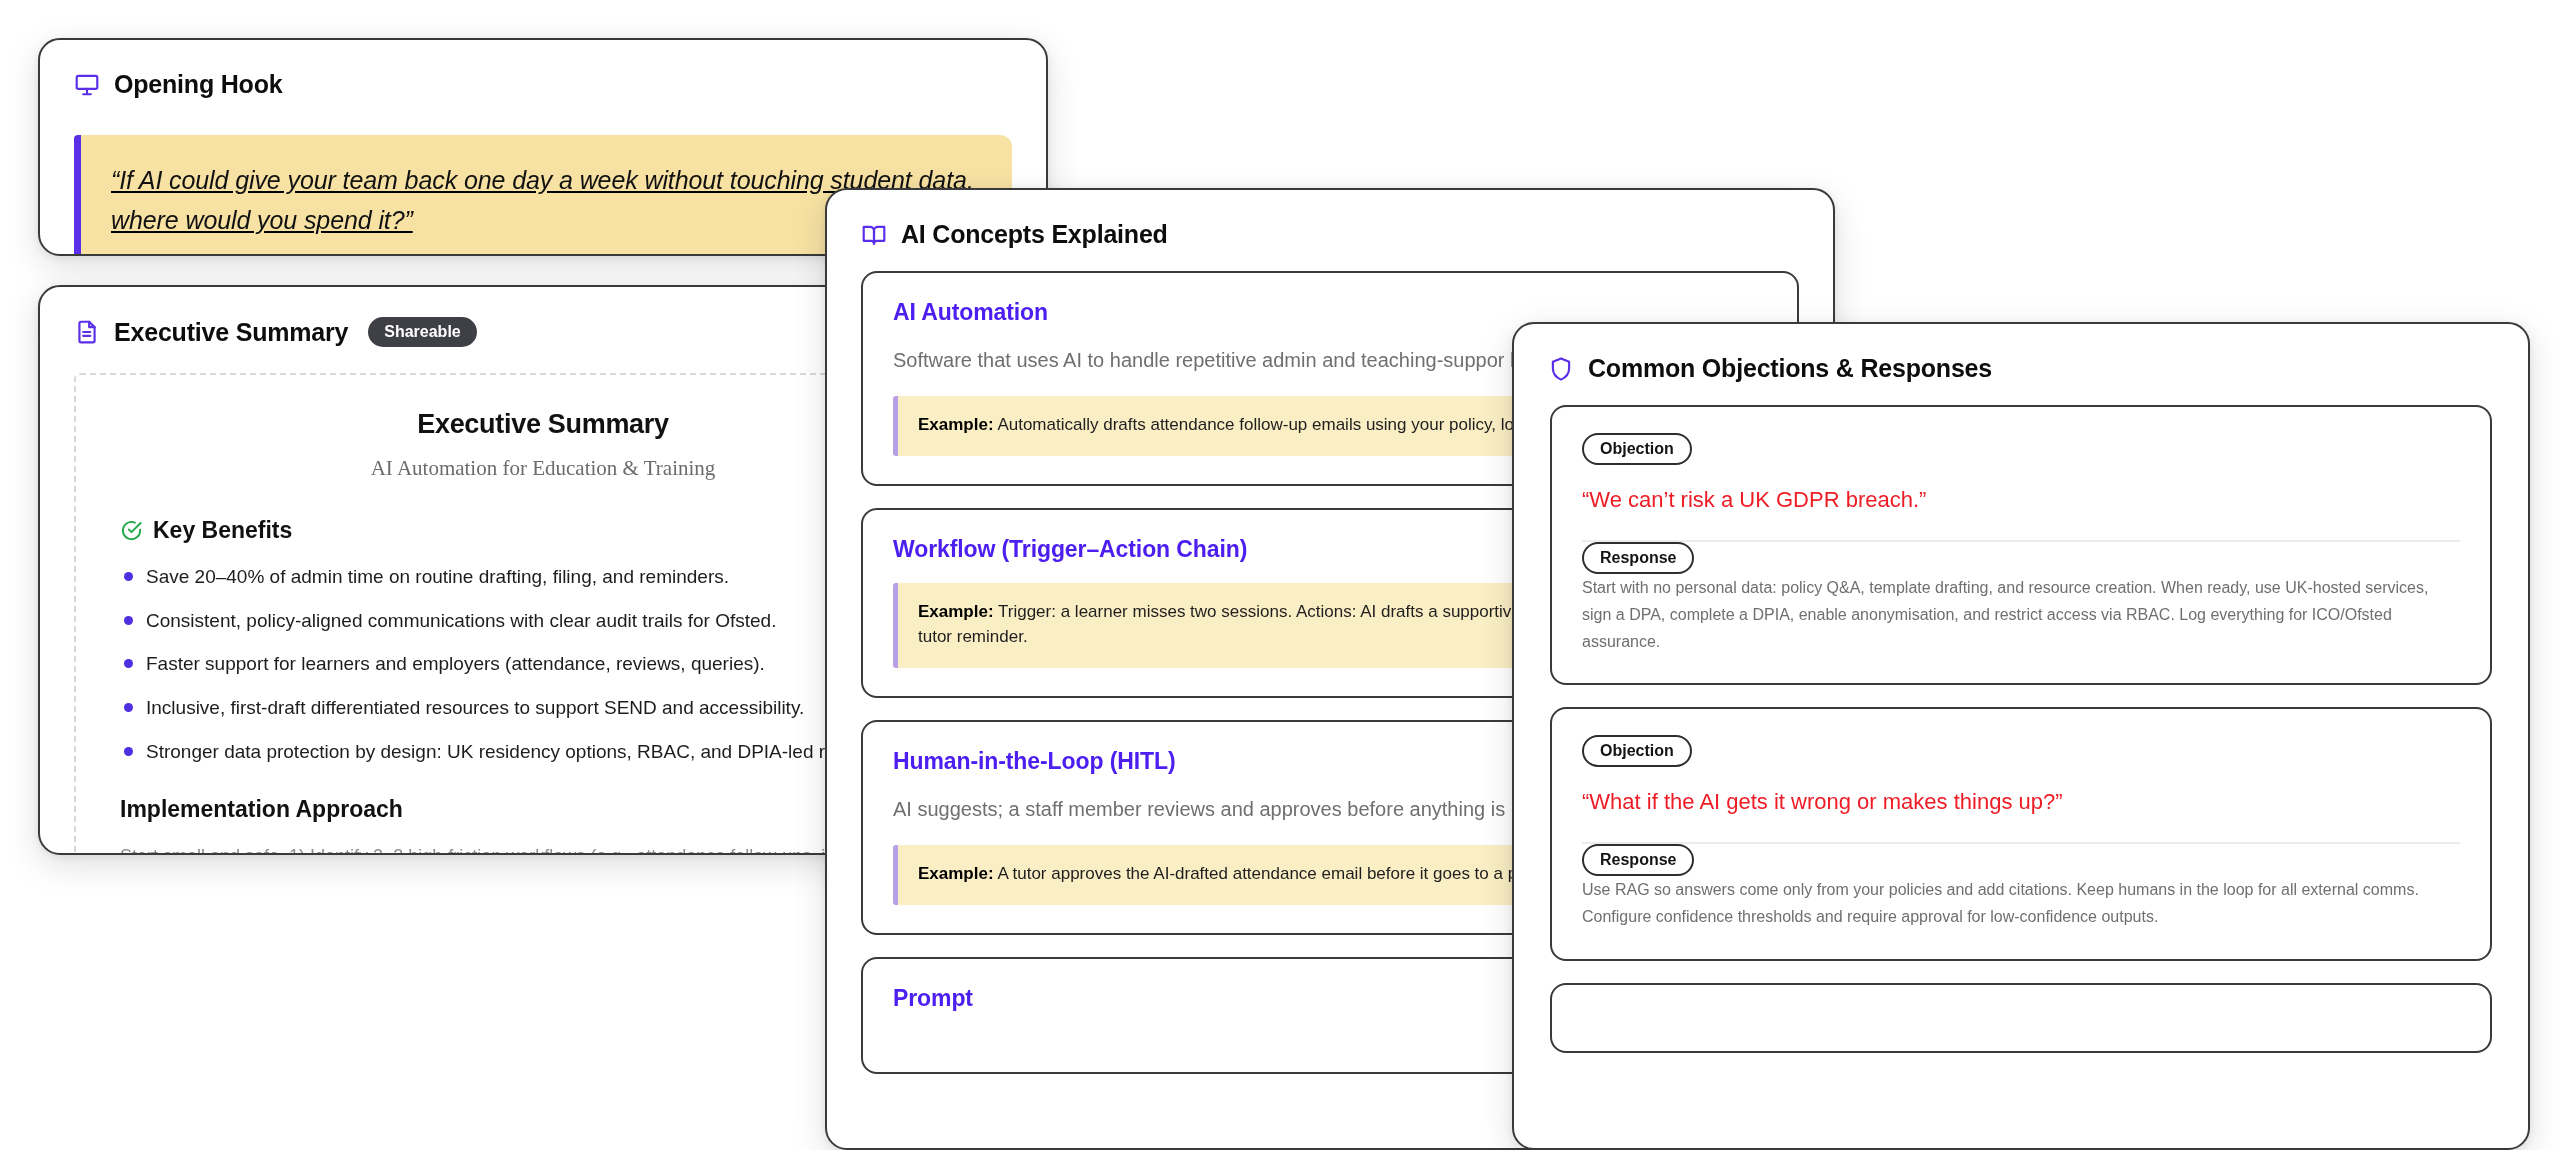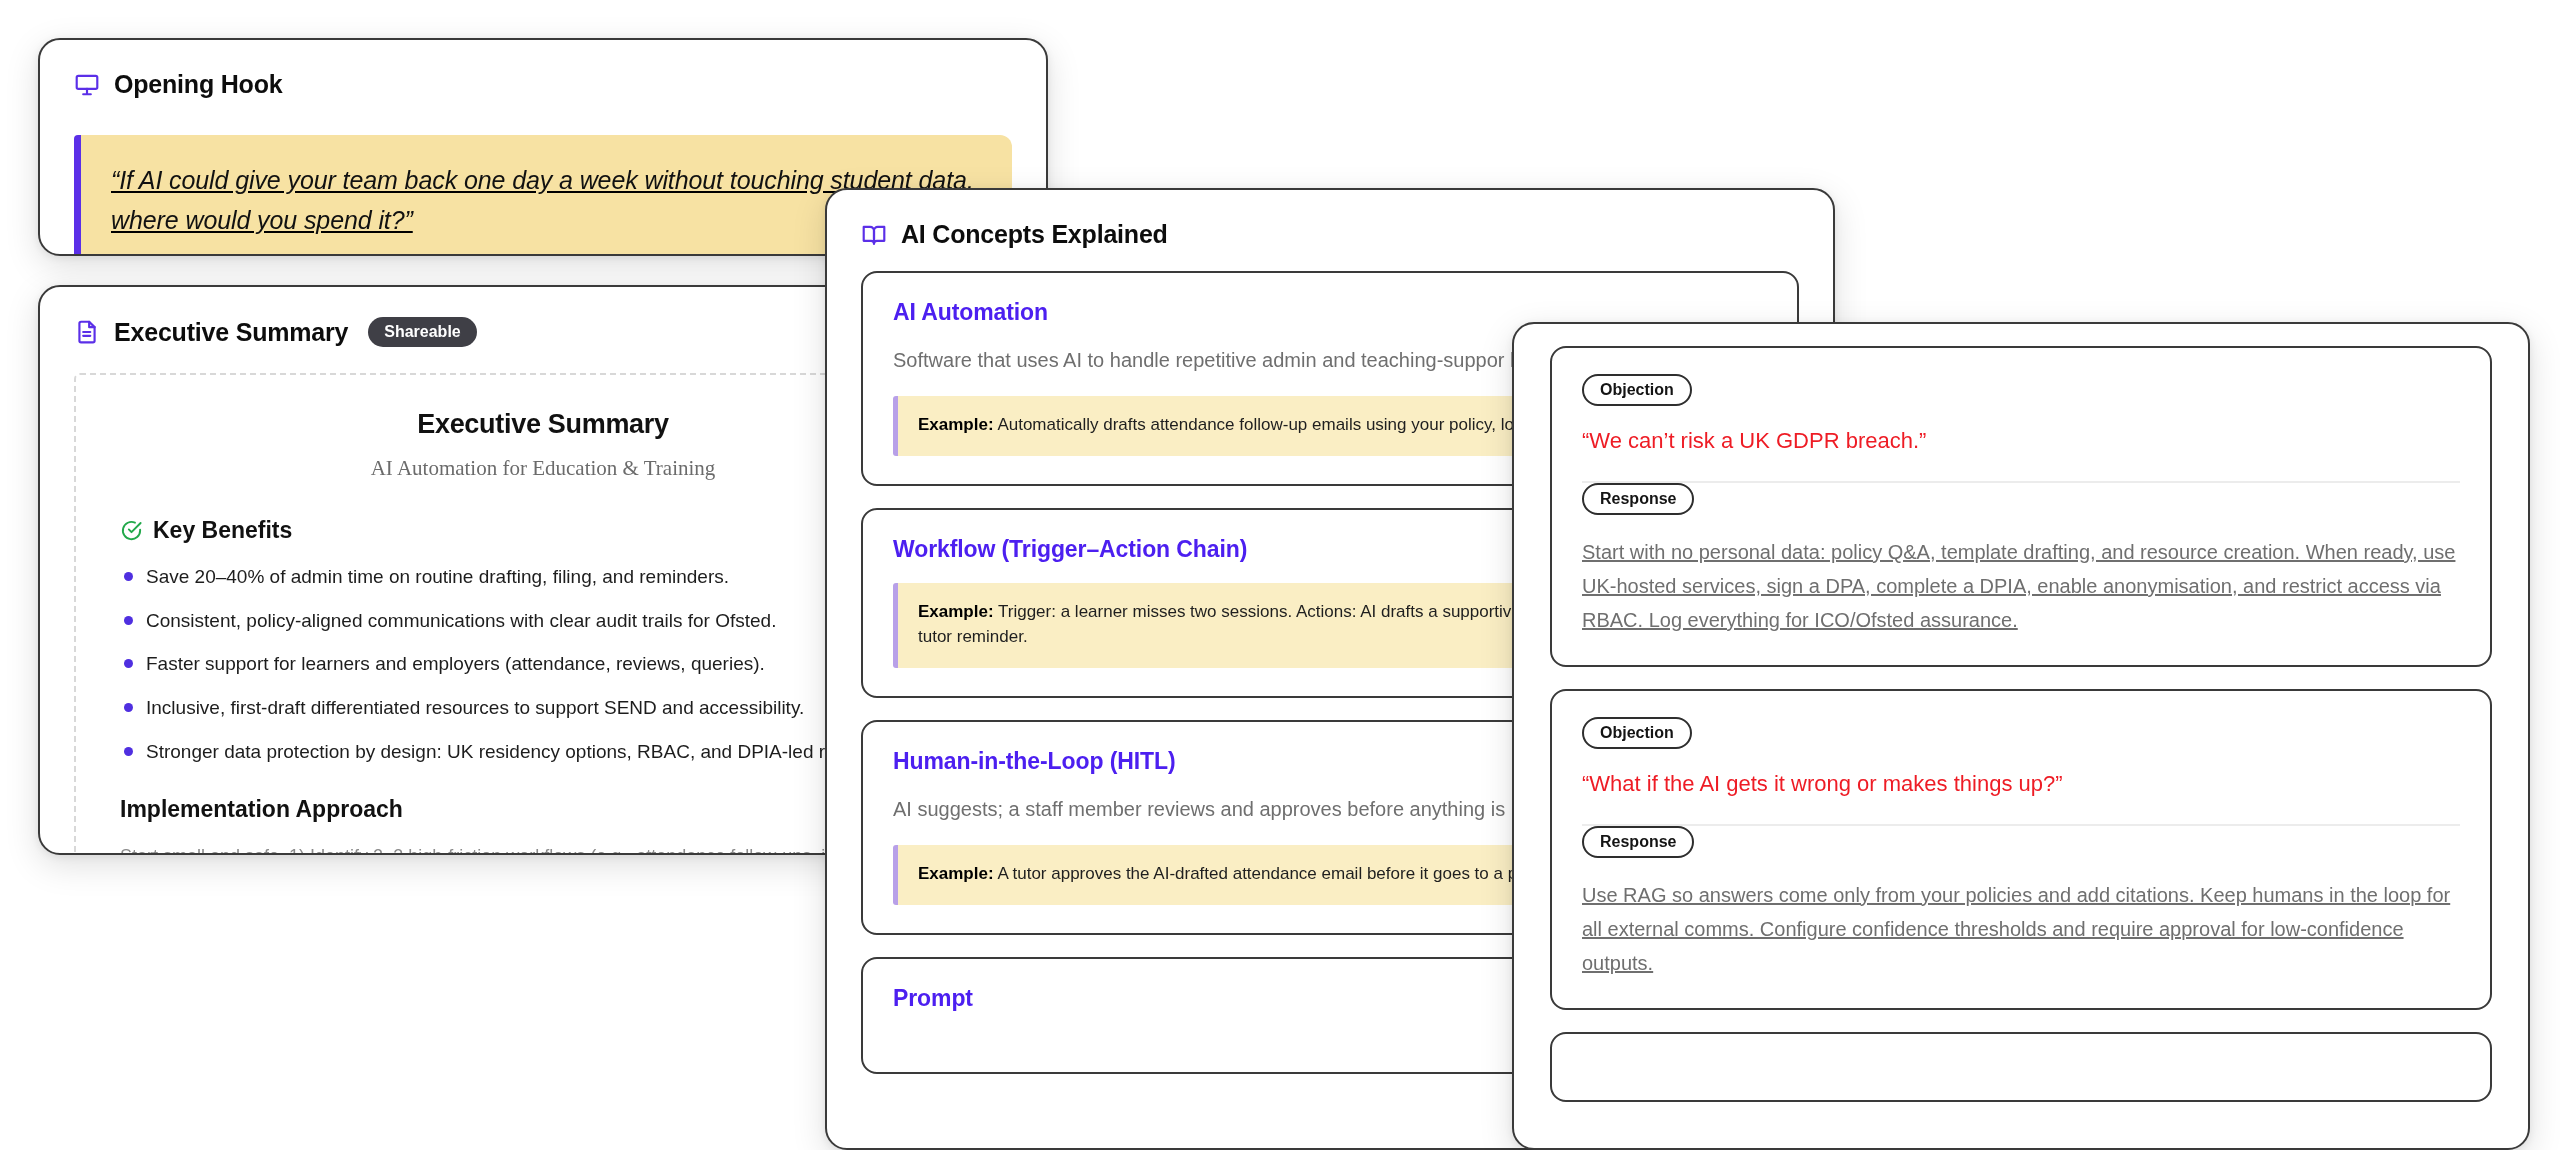--- a/index.html
+++ b/index.html
@@ -129,21 +129,21 @@
     border:2px solid #2e2e2e; border-radius:999px;
     font-size:16px; font-weight:600; color:#141414;
     padding:5px 16px; background:#fff;
   }
   .obj-q {
     margin-top:20px; font-size:22px; color:#ee1c25; font-weight:400; line-height:1.4;
   }
   .obj-div { margin-top:24px; border-top:2px solid #ececec; }
   .resp-pill-wrap { }
   .obj-a {
-    margin-top:20px; font-size:20px; color:#6f6f6f; line-height:1.7;text-decoration:underline;
+    font-size:16px; color:#6f6f6f; line-height:1.7;
   }
 </style>
 </head>
 <body>
 
 <div class="stage">
 
   <section class="card" id="card-hook">
     <div class="card-head">
       <span class="hicon">
@@ -233,20 +233,28 @@
       <div class="concept-def">AI suggests; a staff member reviews and approves before anything is</div>
       <div class="example"><b>Example:</b><span> A tutor approves the AI-drafted attendance email before it goes to a parer</span></div>
     </div>
 
     <div class="concept" style="padding-bottom:60px;">
       <div class="concept-term">Prompt</div>
     </div>
   </section>
 
   <section class="card" id="card-obj">
+    <div class="card-head">
+      <span class="hicon">
+        <svg viewBox="0 0 24 24" fill="none" stroke="#5b2fe8" stroke-width="2" stroke-linecap="round" stroke-linejoin="round">
+          <path d="M12 2.2 4.5 5.3v6c0 4.8 3.2 8.6 7.5 10.5 4.3-1.9 7.5-5.7 7.5-10.5v-6z"></path>
+        </svg>
+      </span>
+      <span class="card-title">Common Objections &amp; Responses</span>
+    </div>
 
     <div class="obj-item">
       <span class="pill">Objection</span>
       <div class="obj-q">“We can’t risk a UK GDPR breach.”</div>
       <div class="obj-div"></div>
       <div class="resp-pill-wrap">
         <span class="pill">Response</span>
       </div>
       <div class="obj-a">Start with no personal data: policy Q&amp;A, template drafting, and resource creation. When ready, use UK-hosted services, sign a DPA, complete a DPIA, enable anonymisation, and restrict access via RBAC. Log everything for ICO/Ofsted assurance.</div>
     </div>

